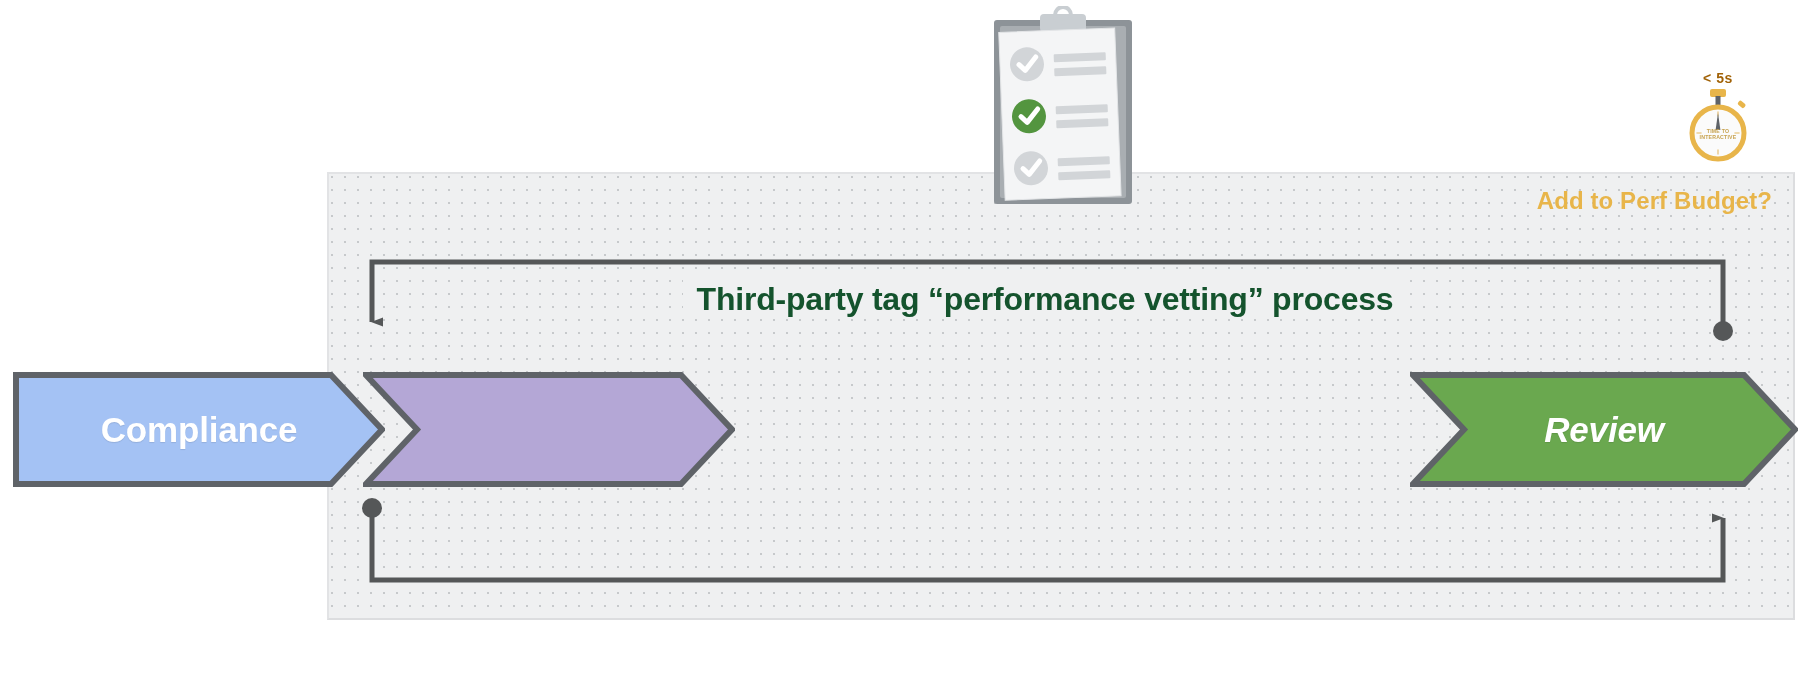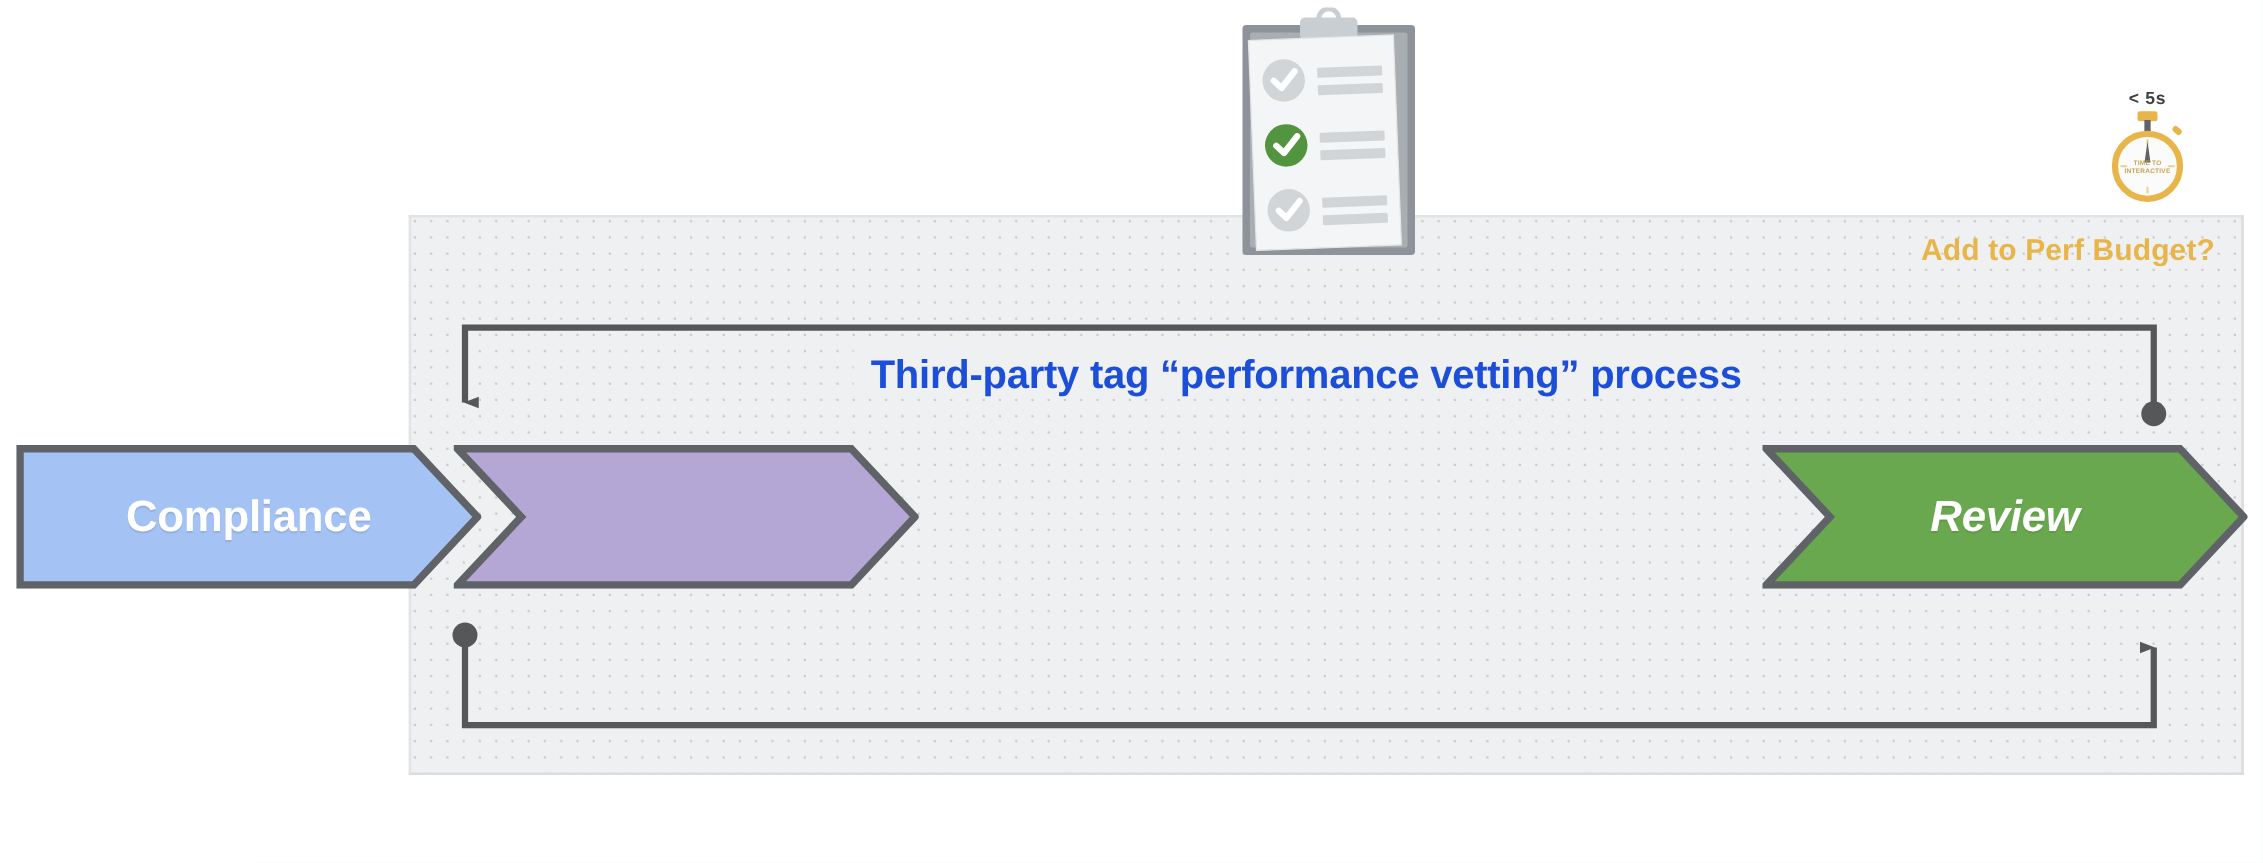--- a/index.html
+++ b/index.html
@@ -52,21 +52,21 @@
   
   .flow-title {
     position: absolute;
     left: 390px;
     top: 281px;
     width: 1310px;
     text-align: center;
     font-family: "Liberation Sans", sans-serif;
     font-size: 32px;
     font-weight: bold;
-    color: #1d4ed8;
+    color: #14532d;
     letter-spacing: -0.2px;
     white-space: nowrap;
   }
   .flow-title .title-bg {
     background: #eff0f1;
     padding: 2px 14px;
   }
 
   
   .perf-label {
@@ -84,21 +84,21 @@
   
   .chev-row {
     position: absolute;
     left: 0;
     top: 356px;
     width: 1810px;
     height: 115px;
   }
   .chev {
     position: absolute;
-    top: 0;
+    top: 16px;
     height: 115px;
     display: flex;
     align-items: center;
     justify-content: center;
     box-sizing: border-box;
   }
   .chev .chev-shape {
     position: absolute;
     left: 0; top: 0;
     width: 100%; height: 100%;
@@ -134,21 +134,21 @@
   }
   .sw-caption {
     position: absolute;
     left: 0;
     top: 0;
     width: 92px;
     text-align: center;
     font-family: "Liberation Sans", sans-serif;
     font-size: 14px;
     font-weight: bold;
-    color: #404040;
+    color: #a16207;
     letter-spacing: 0.6px;
   }
   .sw-inner-text {
     position: absolute;
     left: 0;
     top: 58px;
     width: 92px;
     text-align: center;
     font-family: "Liberation Sans", sans-serif;
     font-size: 5.2px;

